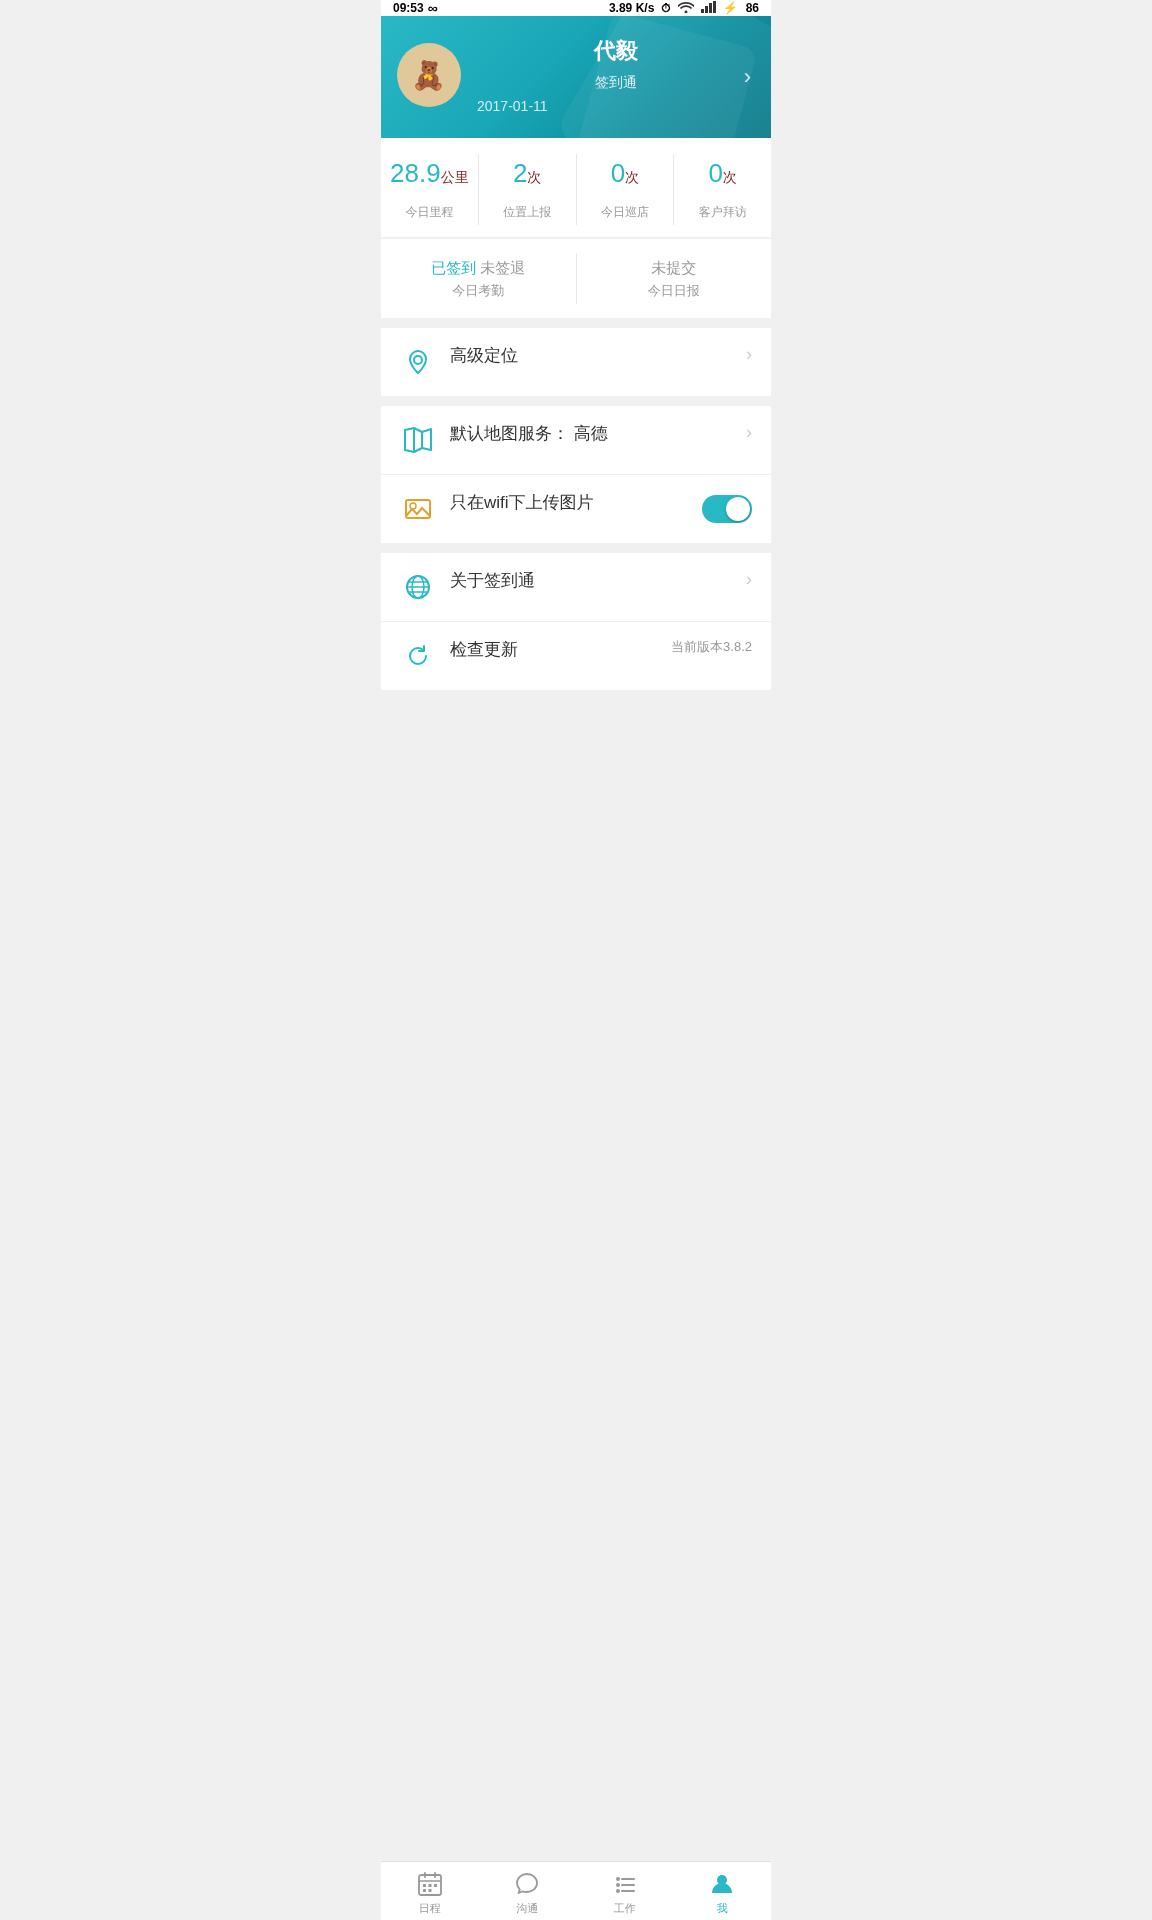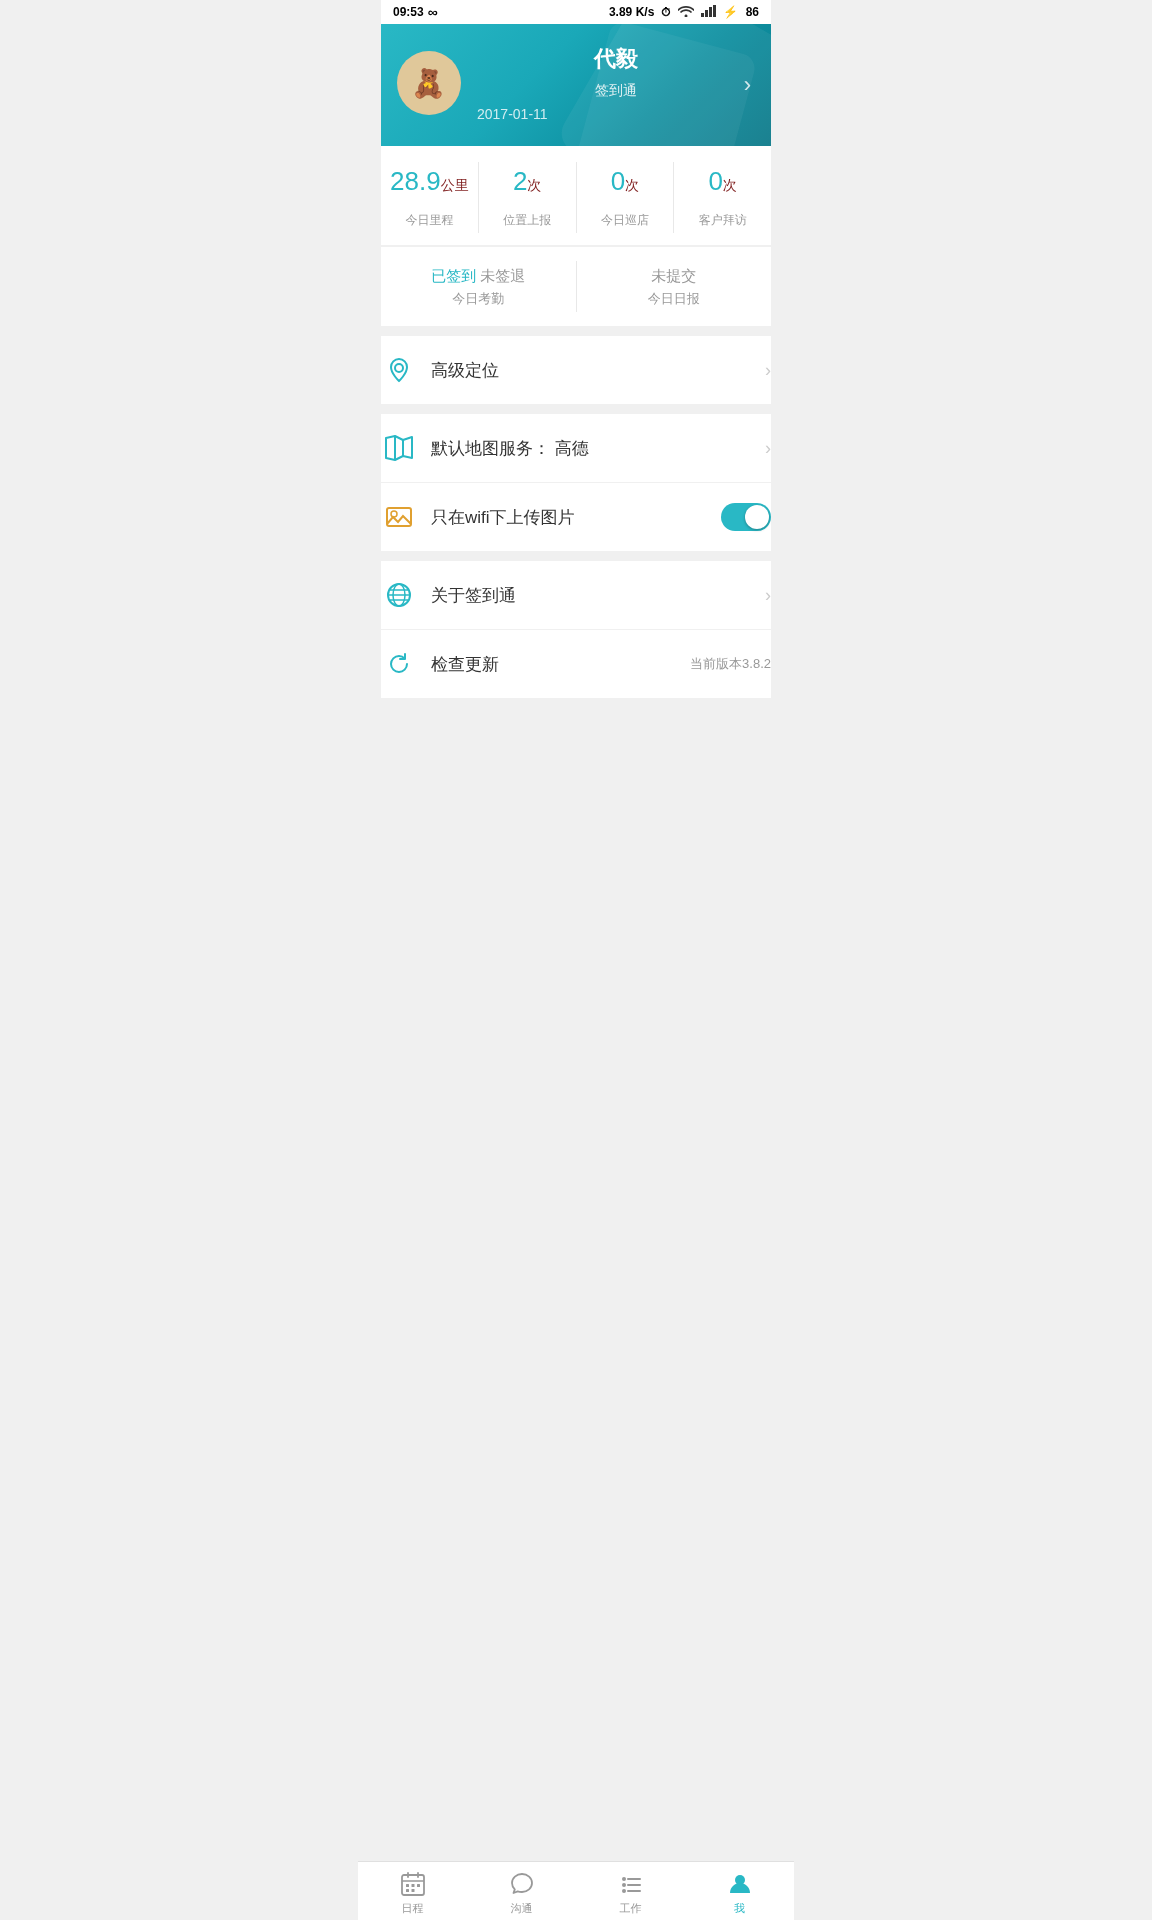--- a/index.html
+++ b/index.html
@@ -14,21 +14,21 @@
       overflow-x: hidden;
     }
 
     
     .status-bar {
       background: #fff;
       display: flex;
       justify-content: space-between;
       align-items: center;
       padding: 4px 12px;
-      height: 24px;
+      height: 16px;
       font-size: 12px;
       font-weight: 600;
     }
     .status-left { display: flex; align-items: center; gap: 4px; }
     .status-right { display: flex; align-items: center; gap: 7px; font-size: 12px; }
     .infinity-icon { font-size: 14px; }
 
     
     .profile-banner {
       background: linear-gradient(135deg, #29b8c5 0%, #1aa8b8 40%, #0e8fa0 70%, #0d7a8a 100%);
@@ -171,22 +171,21 @@
       height: 10px;
       background: #f0f0f0;
     }
 
     
     .menu-section {
       background: #fff;
     }
     .menu-item {
       display: flex;
-      align-items: center;
-      padding: 16px 0;
+      padding: 16px 19px;
       border-bottom: 1px solid #f0f0f0;
       position: relative;
       min-height: 60px;
     }
     .menu-item:last-child { border-bottom: none; }
     .menu-icon {
       width: 36px;
       height: 36px;
       display: flex;
       align-items: center;
@@ -237,21 +236,21 @@
     .icon-refresh svg { display: block; }
 
     
     .bottom-nav {
       background: #fff;
       display: flex;
       border-top: 1px solid #e0e0e0;
       padding: 8px 0 4px;
       position: fixed;
       bottom: 0;
-      width: 436px;
+      width: 390px;
       left: 50%;
       transform: translateX(-50%);
     }
     .nav-item {
       flex: 1;
       display: flex;
       flex-direction: column;
       align-items: center;
       gap: 3px;
       cursor: pointer;

